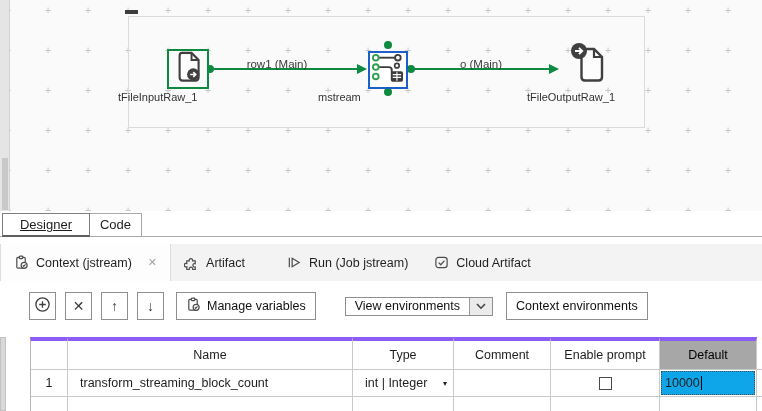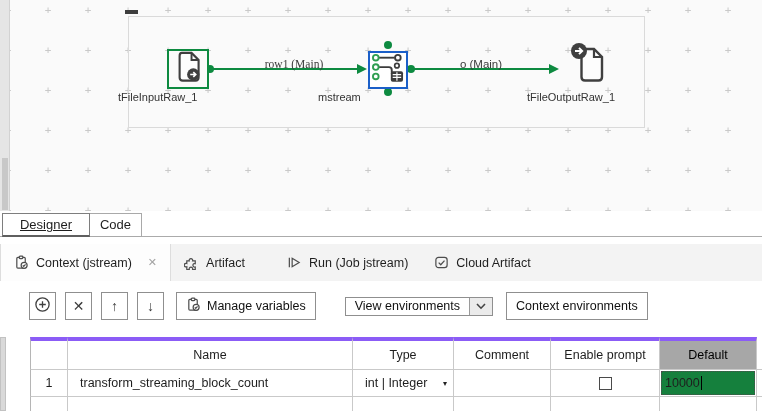--- a/index.html
+++ b/index.html
@@ -91,21 +91,21 @@
   .c-default { width:97px; position:relative; }
   .c-ghost { width:60px; border-right:none; }
   .thead .c-ghost { border-top:none; }
   .hdr-selected { background:#a7a7a7; color:#000; }
   .cell-pad { padding-left:12px; }
   .type-arrow { position:absolute; right:6px; top:50%; transform:translateY(-50%);
     font-size:8px; color:#222; }
   .checkbox { width:13px; height:13px; border:1px solid #4a4a4a; background:#fff; }
   .cell-editor { position:absolute; left:1px; right:1px; top:1px; bottom:1px;
     border:1px dotted #4c4c4c; display:flex; align-items:center; padding-left:3px;
-    background:#15803d; }
+    background:#0ea5e9; }
   .caret { display:inline-block; width:1.5px; height:14px; background:#000; margin-left:1px; }
 </style>
 </head>
 <body>
 
 <div class="screen">
 
   <div class="canvas">
     <div id="grid">
         <span style="left: 8px; top: 10px;">+</span>
@@ -274,21 +274,21 @@
         <svg width="54" height="48" viewBox="0 0 54 48">
           <path d="M18 9 H30 L38 17 V37 Q38 40.5 34.5 40.5 H21 Q17.5 40.5 17.5 37 V12.5 Q17.5 9 18 9 Z" fill="#fdfdfd" stroke="#3f3f3f" stroke-width="2.4"></path>
           <path d="M30 9 V17 H38" fill="none" stroke="#3f3f3f" stroke-width="2.2"></path>
           <circle cx="15" cy="11" r="8" fill="#3f3f3f"></circle>
           <path d="M11 11 h7 M15 7.8 l3.2 3.2 l-3.2 3.2" fill="none" stroke="#fff" stroke-width="1.9"></path>
         </svg>
       </span>
     </div>
     <div class="comp-label" style="left:527px;">tFileOutputRaw_1</div>
 
-    <div class="wire-label" style="left:229px;font-family:Liberation Serif, serif;">row1 (Main)</div>
+    <div class="wire-label" style="left:212px;">row1 (Main)</div>
     <div class="wire-label" style="left:416px;">o (Main)</div>
   </div>
 
   <div class="editor-tabs">
     <div class="etab active">
       <span class="etab-label">Designer</span>
     </div>
     <div class="etab inactive">
       <span class="etab-label">Code</span>
     </div>

